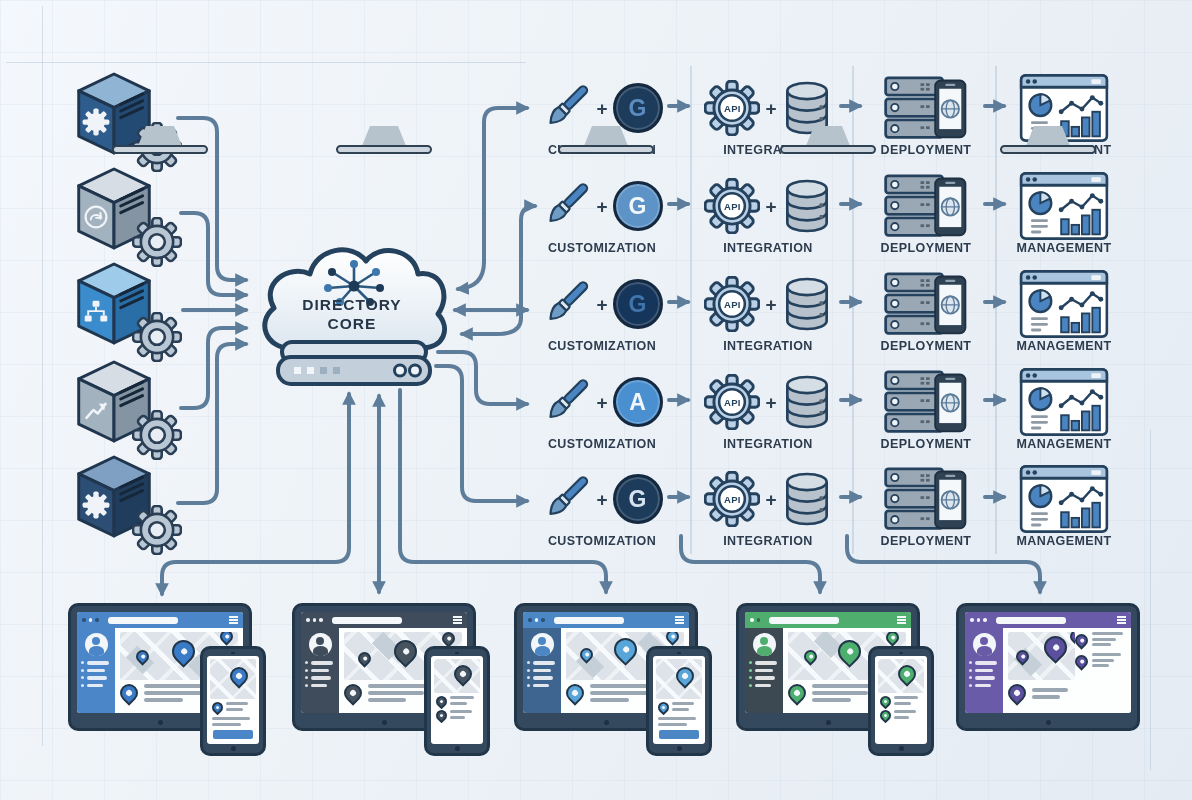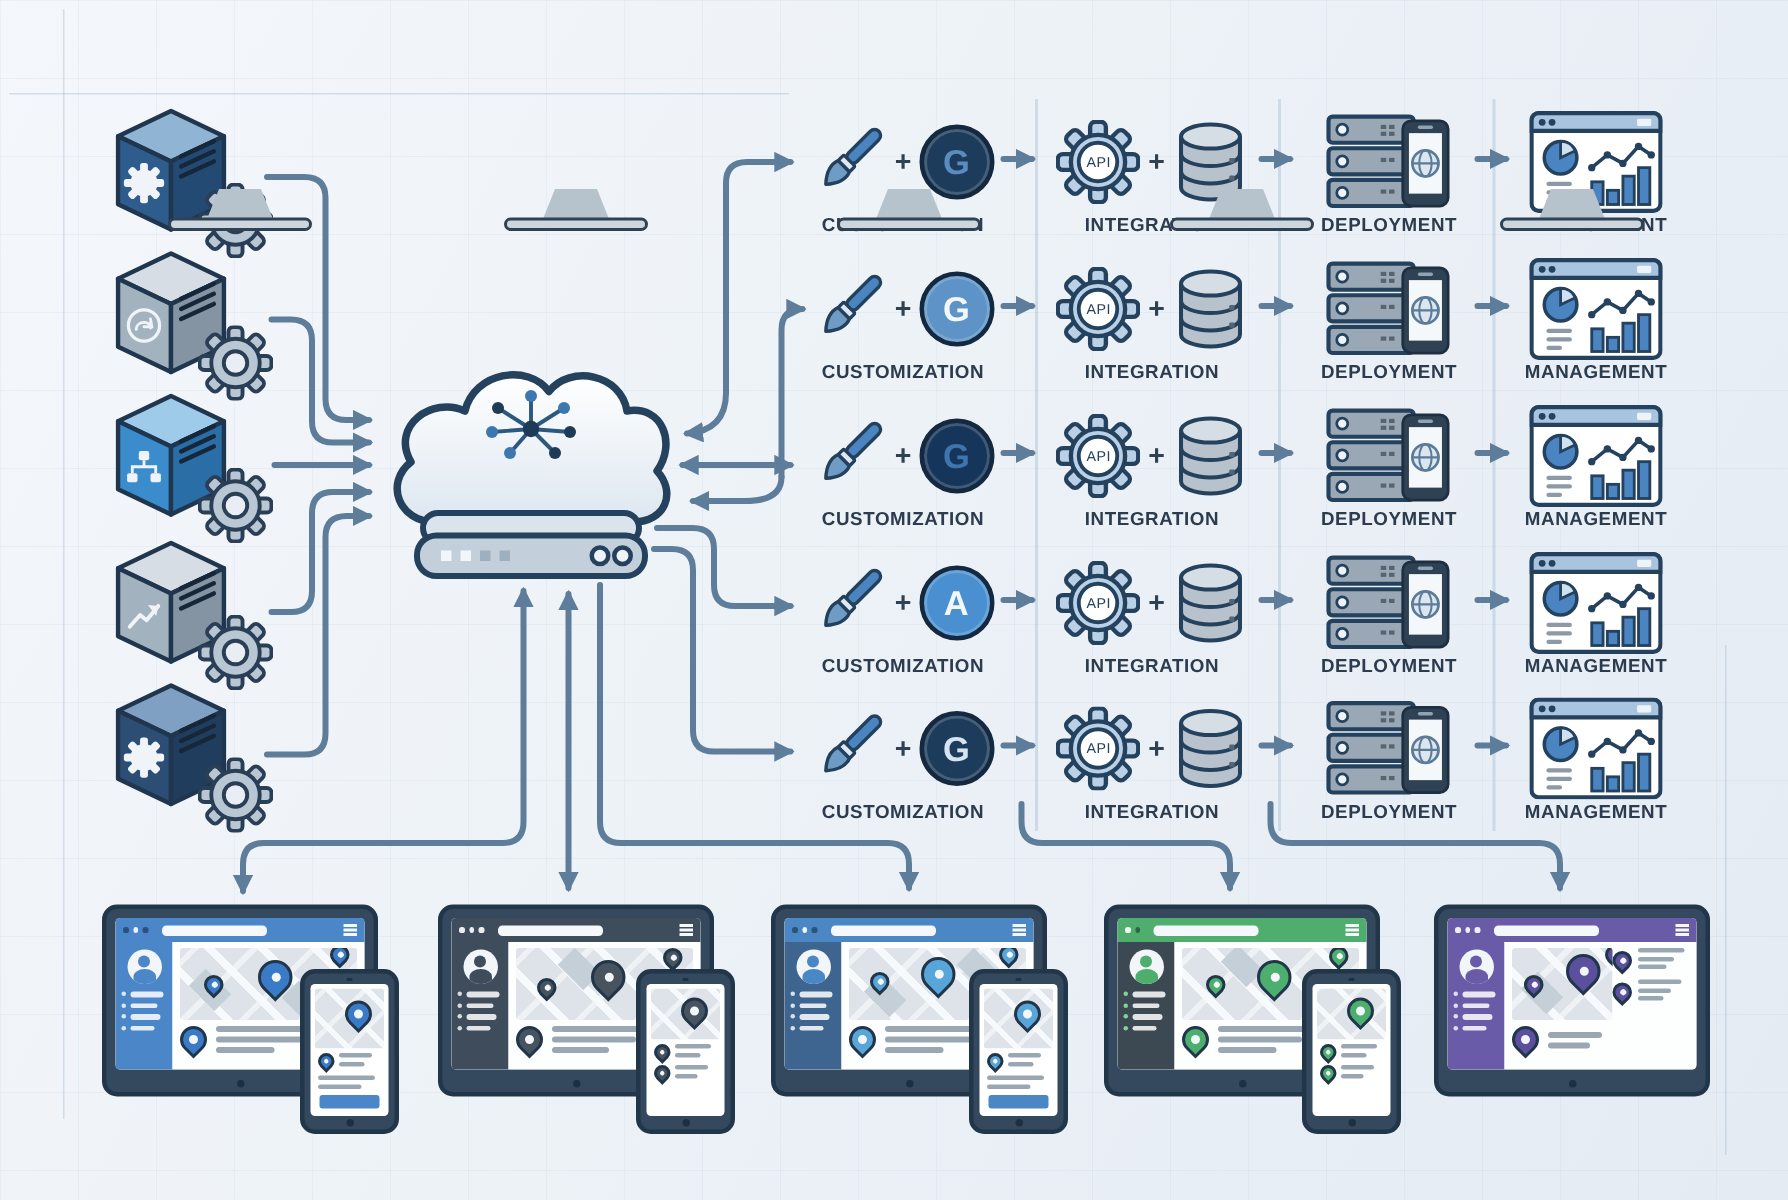--- a/index.html
+++ b/index.html
@@ -36,21 +36,21 @@
   .harrow{width:32px;height:68px;flex:0 0 32px;}
   .logo{width:44px;height:44px;border-radius:50%;display:flex;align-items:center;justify-content:center;
     border:3px solid #14293f;font-weight:bold;font-size:23px;box-shadow:inset 0 0 0 2px rgba(255,255,255,.18);}
   .logo-dark{background:#1d3c5c;color:#5b8cc0;}
   .logo-light{background:#5d93c6;color:#f2f7fb;}
   .logo-navy{background:#16355a;color:#3f75ad;}
   .logo-app{background:#4a90d0;color:#f2f7fb;}
   .logo-dark2{background:#1d3c5c;color:#d6e4f2;}
   .apiwrap{position:relative;width:56px;height:56px;}
   .apitext{position:absolute;left:0;top:0;width:56px;height:56px;display:flex;align-items:center;justify-content:center;
-    font-size:9.5px;font-weight:normal;color:#24415e;letter-spacing:.3px;}
+    font-size:9.5px;font-weight:bold;color:#24415e;letter-spacing:.3px;}
   
   .vdiv{position:absolute;width:1.5px;top:66px;height:488px;background:rgba(168,190,212,.45);z-index:0;}
   
   .dev{position:absolute;z-index:2;}
   .blue  {--acc:#4a86c8;--side:#4a86c8;--pin:#3a7bc8;}
   .dark  {--acc:#3e4c5c;--side:#3e4c5c;--pin:#47545f;}
   .steel {--acc:#4a87c4;--side:#3e6590;--pin:#58a5da;}
   .green {--acc:#4fae6d;--side:#3c4852;--pin:#4caf6e;}
   .purple{--acc:#6a5ba9;--side:#6a5ba9;--pin:#5b4f9e;}
   .monitor{position:absolute;width:184px;height:128px;background:#34495e;border:3px solid #22364a;
@@ -331,20 +331,24 @@
       <circle cx="102" cy="56" r="5.5" fill="#1d3a57" stroke="none"></circle>
       <circle cx="102" cy="34" r="4" fill="#3c77ad" stroke="none"></circle>
       <circle cx="80" cy="42" r="4" fill="#1d3a57" stroke="none"></circle>
       <circle cx="124" cy="42" r="4" fill="#3c77ad" stroke="none"></circle>
       <circle cx="76" cy="58" r="4" fill="#3c77ad" stroke="none"></circle>
       <circle cx="128" cy="58" r="4" fill="#1d3a57" stroke="none"></circle>
       <circle cx="88" cy="72" r="4" fill="#3c77ad" stroke="none"></circle>
       <circle cx="118" cy="72" r="4" fill="#1d3a57" stroke="none"></circle>
     </g>
   </svg>
+  <div id="core-title">
+    <div>DIRECTORY</div>
+    <div>CORE</div>
+  </div>
 
   <div class="prow" style="top:74px">
     <div class="stage st-cust">
       <div class="icons">
         <svg width="50" height="50" viewBox="0 0 56 56">
             <use href="#sym-brush"></use>
           </svg>
         <span class="plus">+</span>
         <div class="logo logo-dark">G</div>
       </div>

